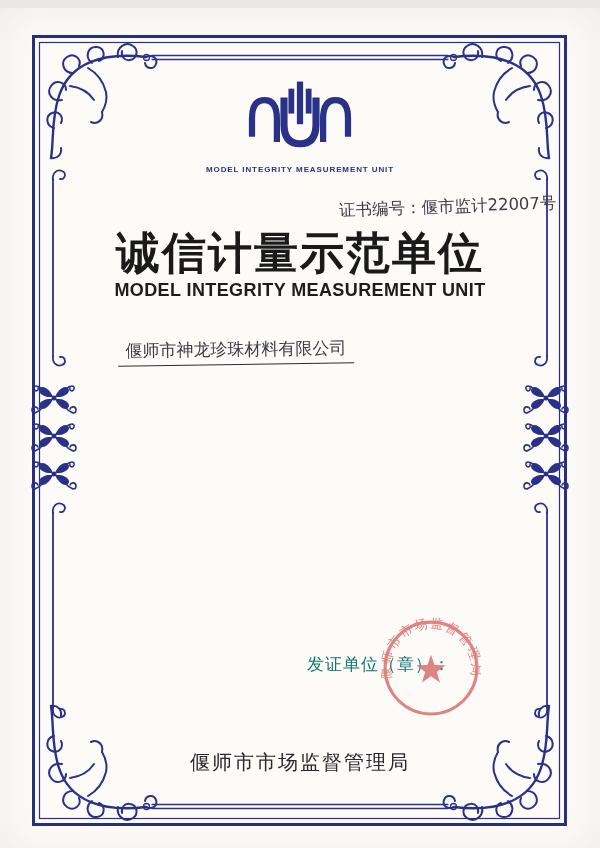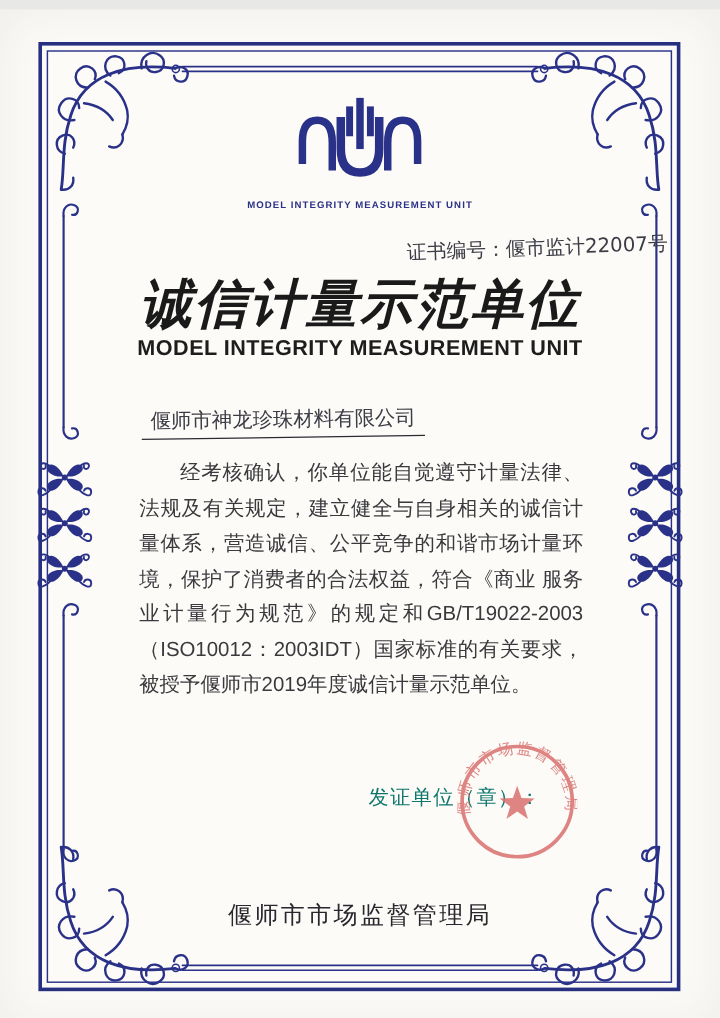--- a/index.html
+++ b/index.html
@@ -26,21 +26,21 @@
     margin-top:3px;font-size:8px;font-weight:bold;letter-spacing:.9px;
     color:var(--navy);
   }
   .cert-no{
     position:absolute;top:188px;right:44px;
     font-size:16.5px;color:#3c3c46;transform:rotate(-2deg);
     font-family:"DejaVu Sans",cursive,sans-serif;
   }
   .title-zh{
     top:216px;font-family:"Liberation Serif","DejaVu Serif",serif;
-    font-size:44px;font-weight:bold;letter-spacing:2px;color:var(--ink);font-style:italic;
+    font-size:44px;font-weight:bold;letter-spacing:2px;color:var(--ink);
   }
   .title-en{
     top:272px;font-size:18px;font-weight:800;letter-spacing:.4px;color:#1d1d1d;
   }
   .company{
     position:absolute;top:330px;left:118px;width:236px;
     font-size:17px;color:#3c3c46;text-align:center;
     border-bottom:1.6px solid #2b2b33;padding-bottom:3px;
     transform:rotate(-.8deg);
     font-family:"DejaVu Sans",cursive,sans-serif;
@@ -149,21 +149,20 @@
 
   <div class="cert-no">
     <span>证书编号：</span><span>偃市监计22007号</span>
   </div>
 
   <div class="center title-zh">诚信计量示范单位</div>
   <div class="center title-en">MODEL INTEGRITY MEASUREMENT UNIT</div>
 
   <div class="company">偃师市神龙珍珠材料有限公司</div>
 
-  <p class="body-text">经考核确认，你单位能自觉遵守计量法律、法规及有关规定，建立健全与自身相关的诚信计量体系，营造诚信、公平竞争的和谐市场计量环境，保护了消费者的合法权益，符合《商业 服务业计量行为规范》的规定和GB/T19022-2003（ISO10012：2003IDT）国家标准的有关要求，被授予偃师市2019年度诚信计量示范单位。</p>
 
   <div class="issuer-line">发证单位（章）：</div>
 
   <svg class="seal" viewBox="0 0 98 98">
     <circle cx="49" cy="50" r="45" fill="none" stroke-width="3" stroke="#d9706e"></circle>
     <path id="sealArc" d="M11,63 A40,40 0 1 1 87,63" fill="none"></path>
     <text font-size="12.5" letter-spacing="2" fill="#d9706e">
       <textPath href="#sealArc" startOffset="2">偃师市市场监督管理局</textPath>
     </text>
     <polygon points="49,37 52.5,47.1 63.3,47.4 54.7,53.9 57.8,64.1 49,58 40.2,64.1 43.3,53.9 34.7,47.4 45.5,47.1" fill="#d9706e"></polygon>

